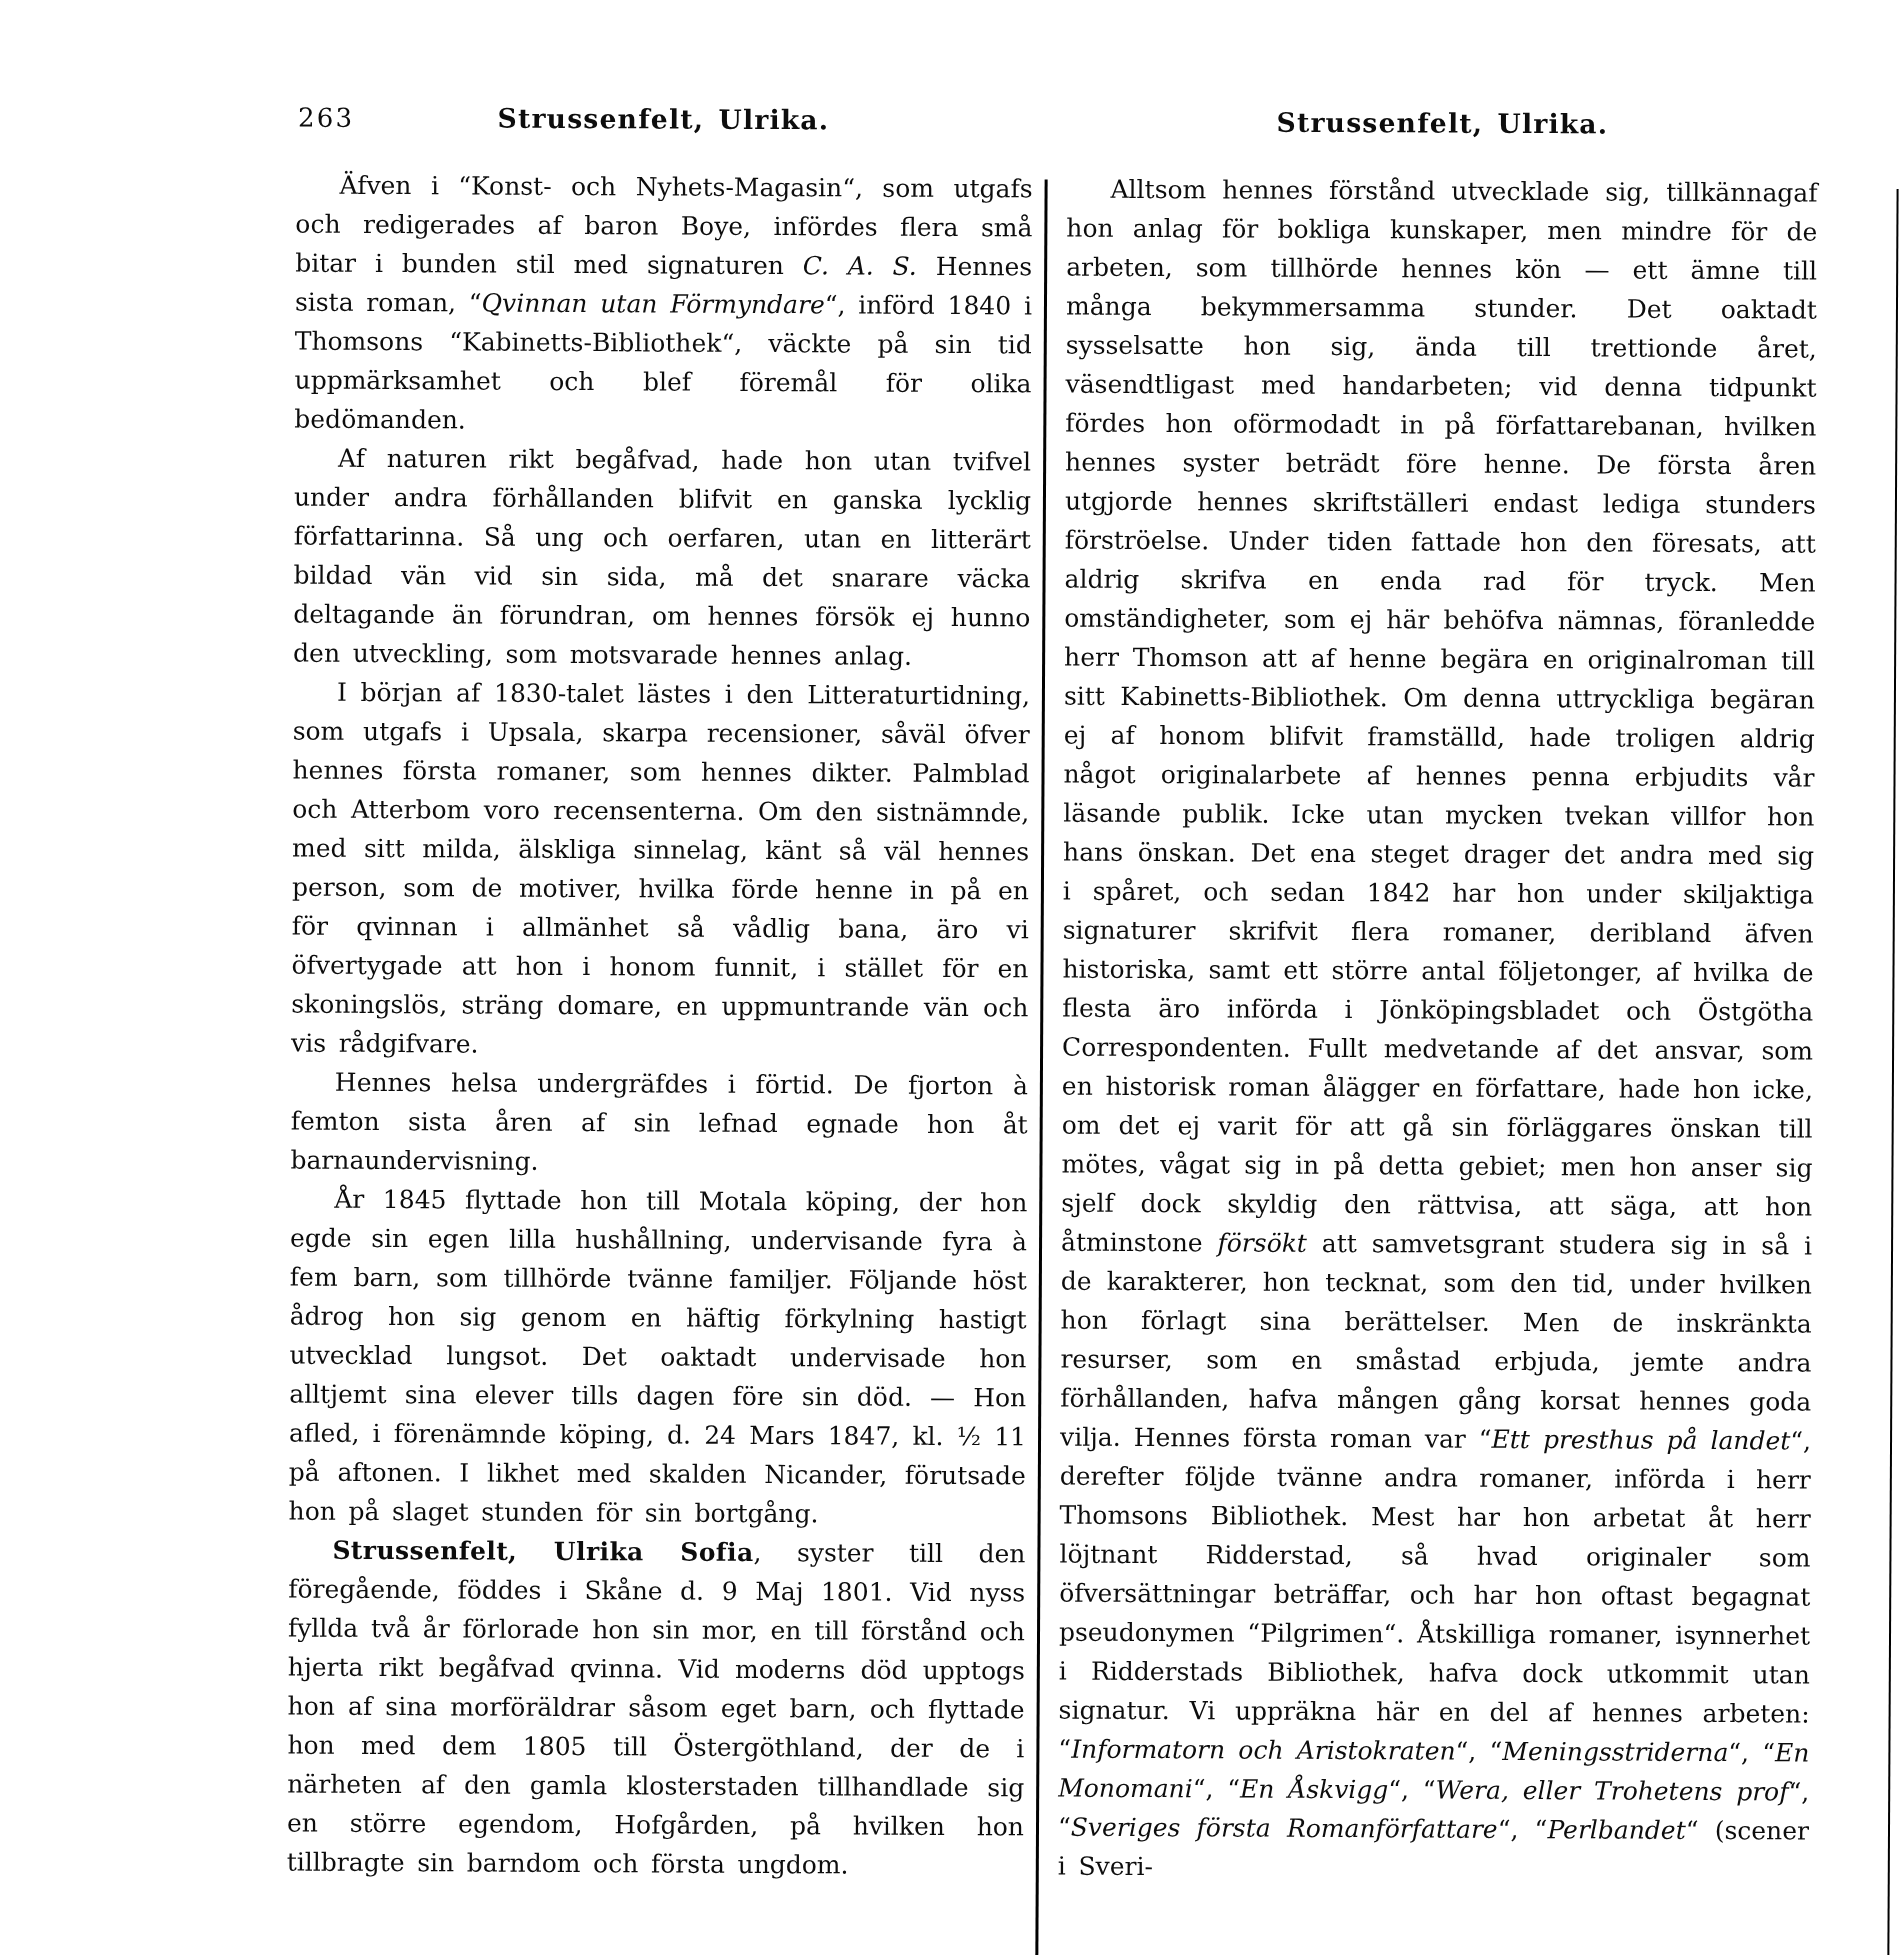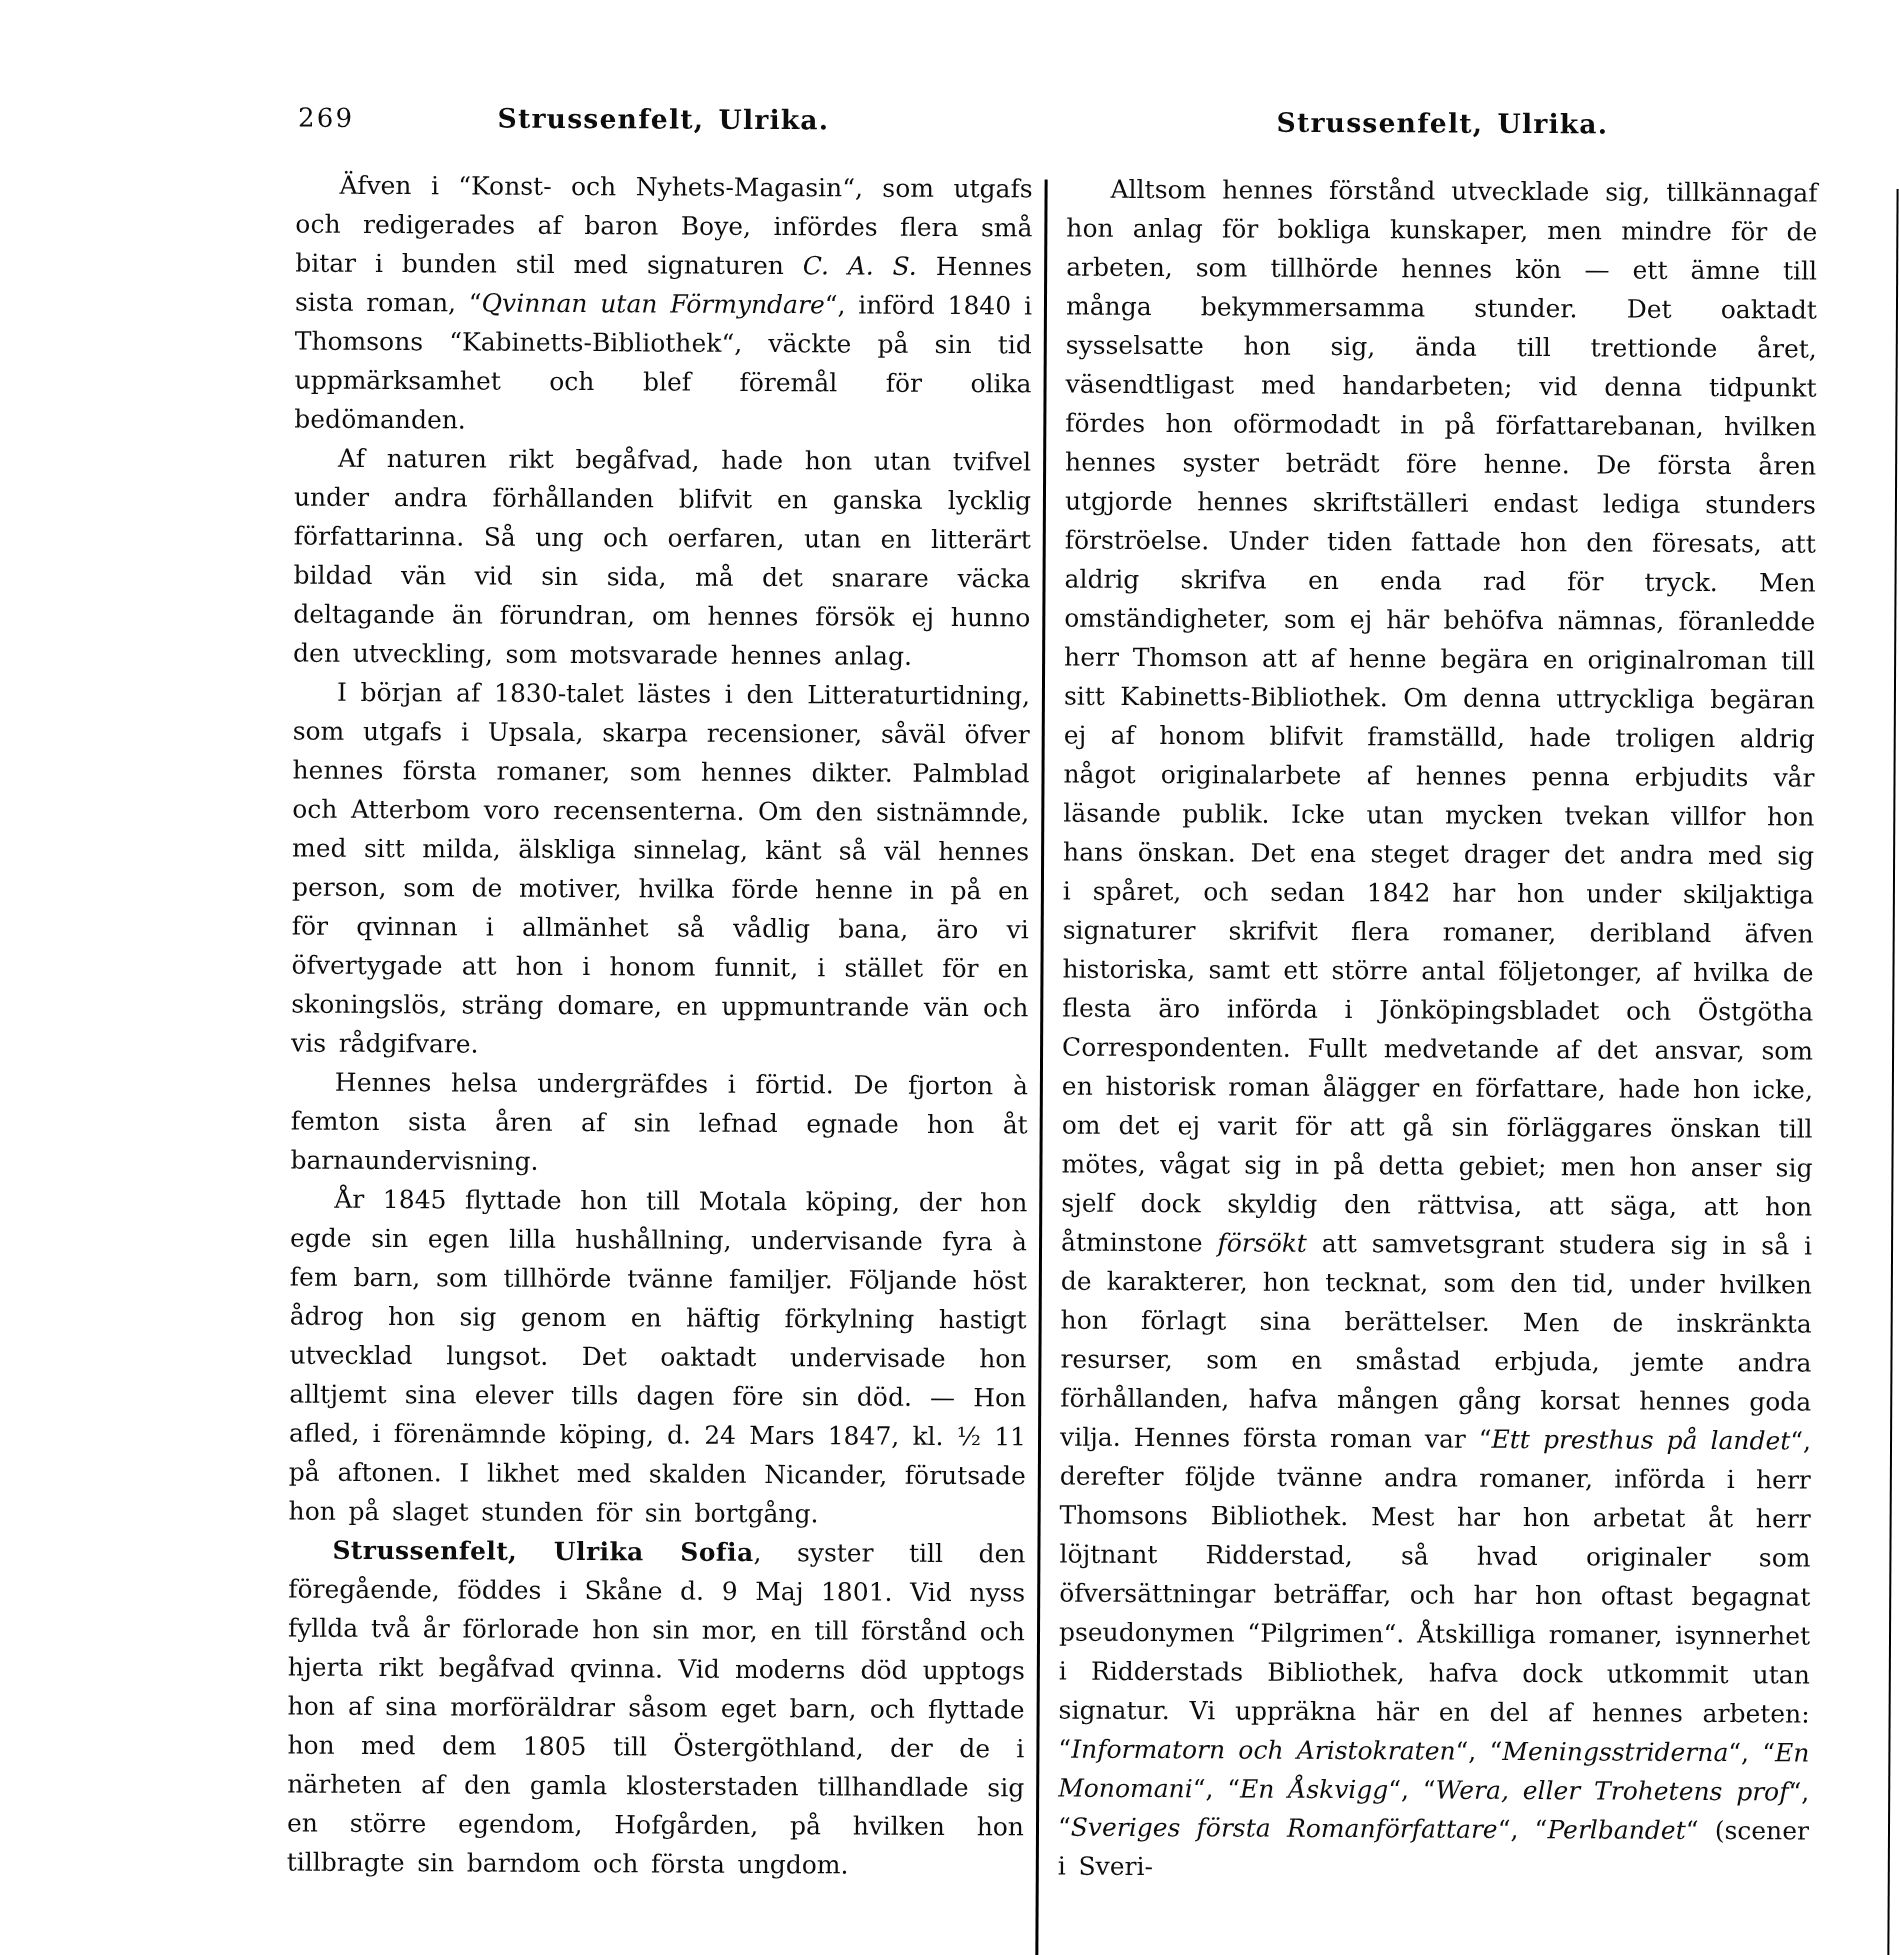--- a/index.html
+++ b/index.html
@@ -67,21 +67,21 @@
     height: 1893px;
     background: #000;
   }
 </style>
 </head>
 <body>
 
 <div class="page">
   <div class="scan-content">
 
-    <div class="page-number">269</div>
+    <div class="page-number">263</div>
 
     <div class="running-header left">Strussenfelt, Ulrika.</div>
 
     <div class="running-header right">Strussenfelt, Ulrika.</div>
 
     <div class="column-divider"></div>
 
     <div class="column left">
         <p class="para"><span>Äfven i “Konst- och Nyhets-Magasin“, som utgafs och redigerades af baron Boye, infördes flera små bitar i bunden stil med signaturen </span><i>C. A. S.</i><span> Hennes sista roman, “</span><i>Qvinnan utan Förmyndare</i><span>“, införd 1840 i Thomsons “Kabinetts-Bibliothek“, väckte på sin tid uppmärksamhet och blef föremål för olika bedömanden.</span></p>
         <p class="para"><span>Af naturen rikt begåfvad, hade hon utan tvifvel under andra förhållanden blifvit en ganska lycklig författarinna. Så ung och oerfaren, utan en litterärt bildad vän vid sin sida, må det snarare väcka deltagande än förundran, om hennes försök ej hunno den utveckling, som motsvarade hennes anlag.</span></p>

